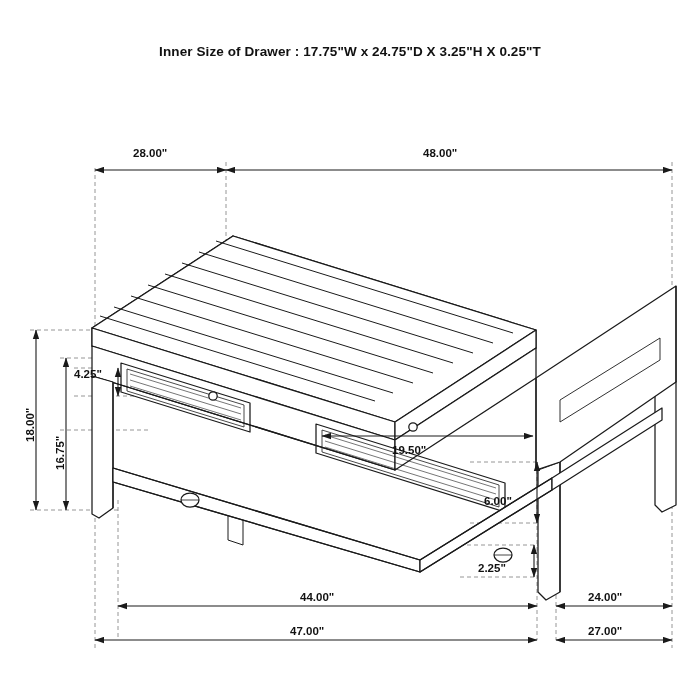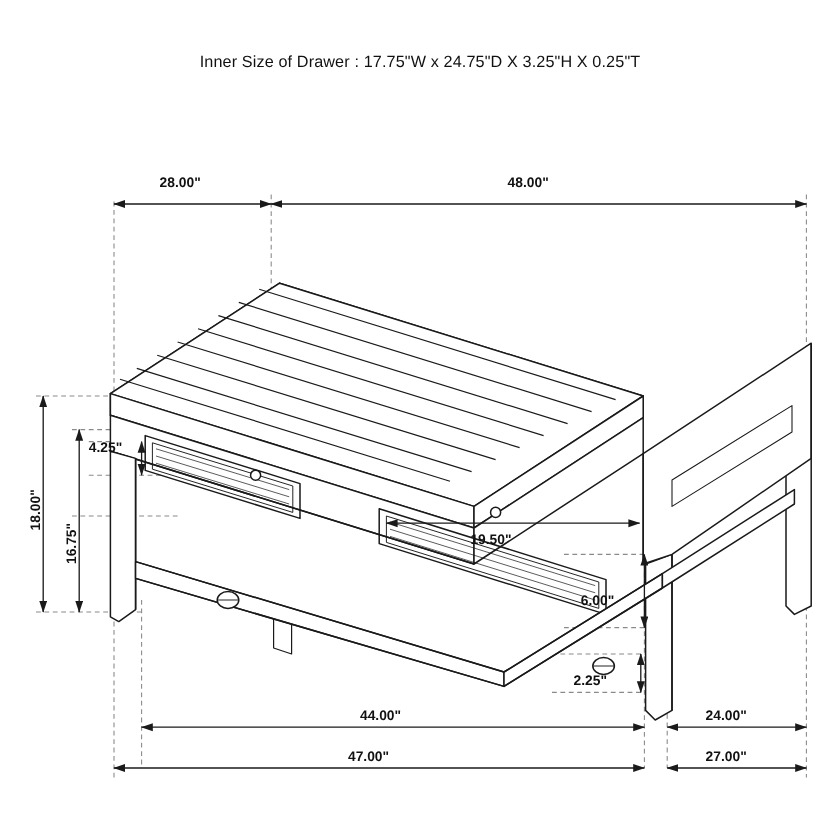--- a/index.html
+++ b/index.html
@@ -20,21 +20,21 @@
     width: 700px;
     height: 700px;
   }
   #title {
     position: absolute;
     top: 44px;
     left: 0;
     width: 700px;
     text-align: center;
     font-size: 13.5px;
-    font-weight: normal;
+    font-weight: bold;
     letter-spacing: 0.1px;
     color: #111;
   }
   svg#drawing {
     position: absolute;
     top: 0;
     left: 0;
     width: 700px;
     height: 700px;
   }

